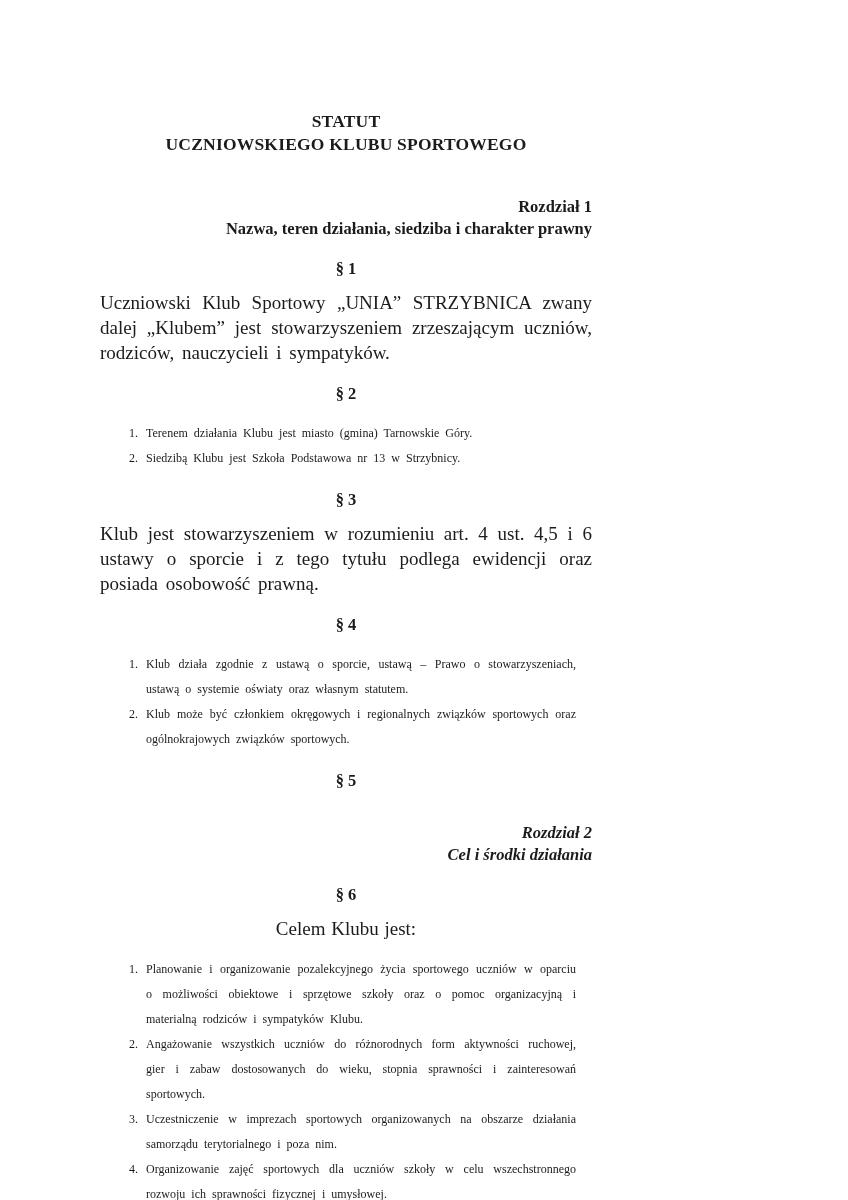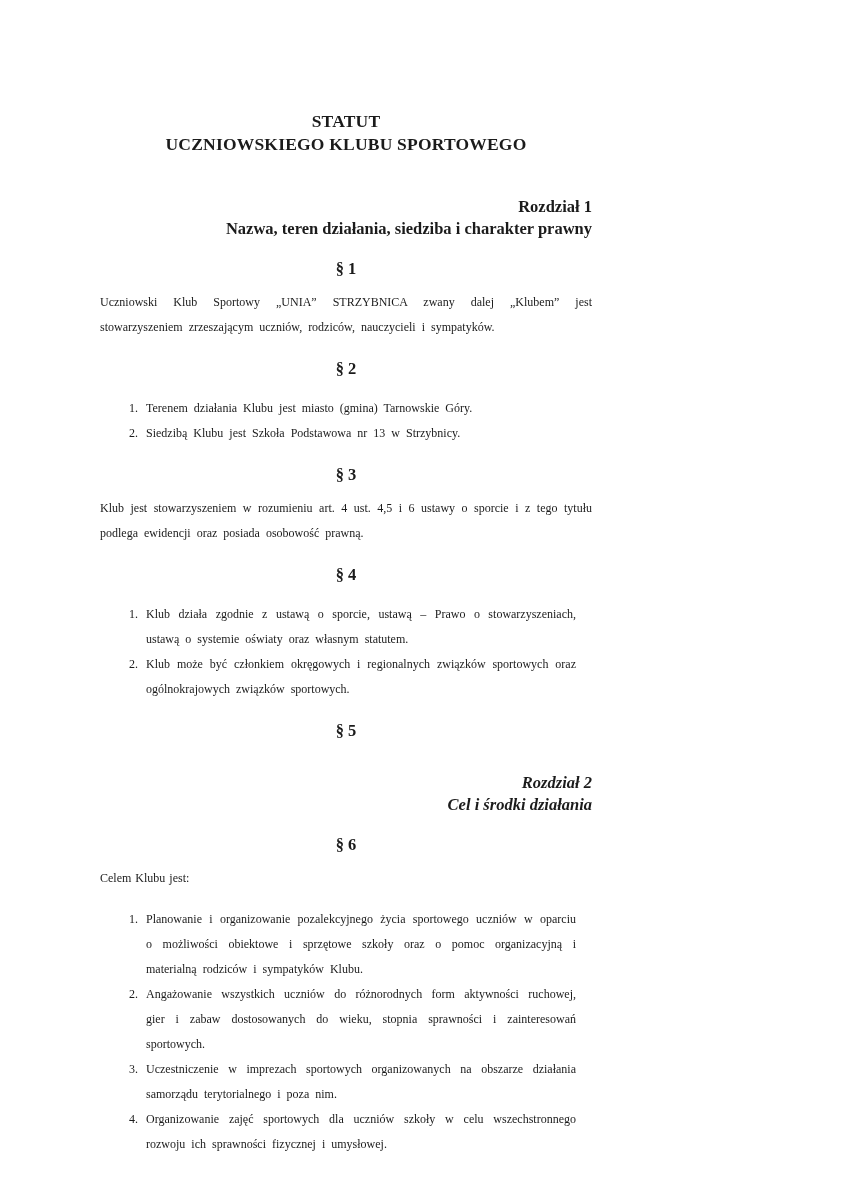--- a/index.html
+++ b/index.html
@@ -42,26 +42,26 @@
   .chapter-heading.second { margin-top: 30px; font-style: italic; }
   .section-mark {
     margin: 18px 0 10px 0;
     text-align: center;
     font-size: 16.5px;
     font-weight: bold;
     line-height: 22px;
   }
   .para {
     margin: 0;
-    font-size: 12px;
+    font-size: 19px;
     line-height: 25px;
     text-align: justify;
     word-spacing: 3px;
   }
-  .para.intro { text-align: left; word-spacing: 1px; }
+  .para.intro { text-align: center; word-spacing: 1px; }
   ol.num-list {
     margin: 16px;
     padding: 0 0 0 28px;
     font-size: 12px;
     line-height: 25px;
     list-style: decimal outside;
   }
   ol.num-list li {
     text-align: justify;
     word-spacing: 3px;

